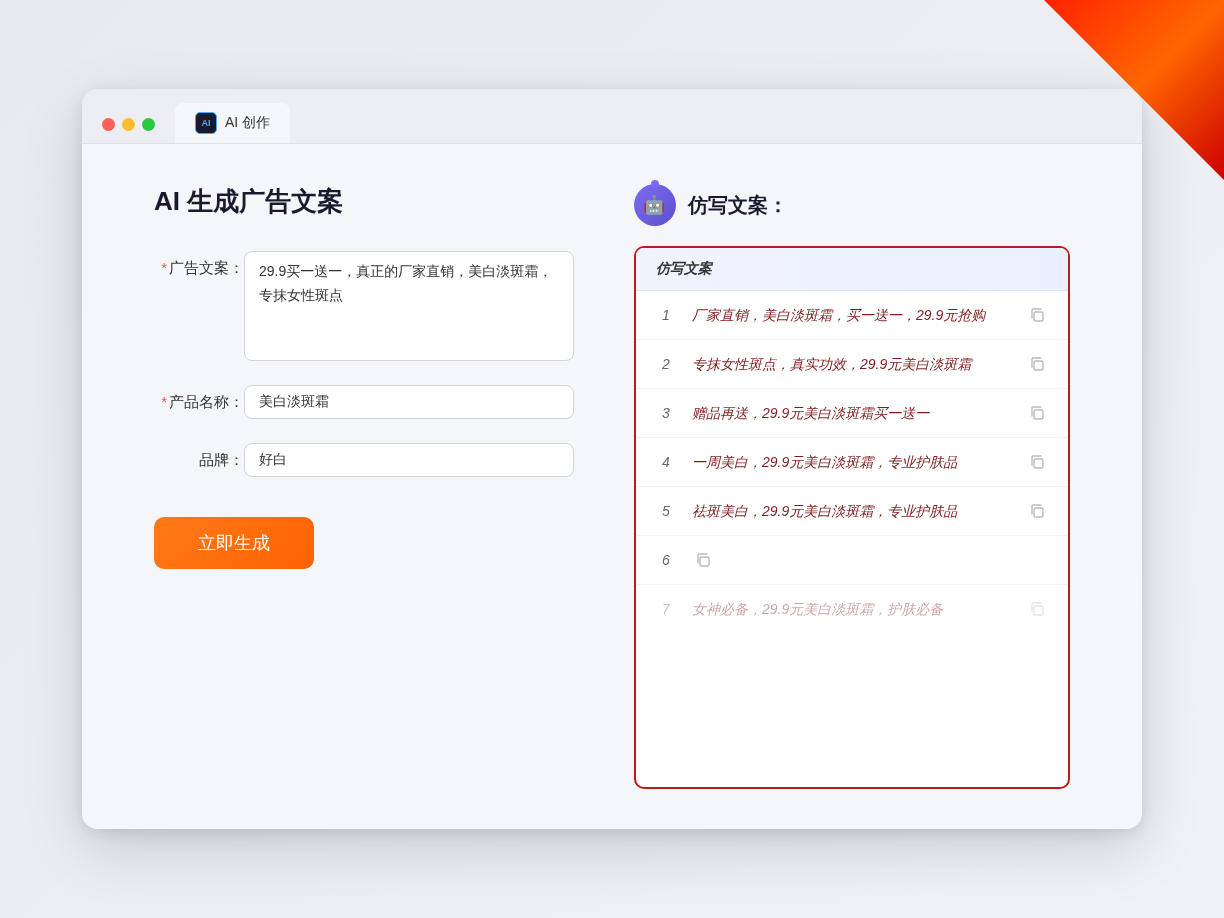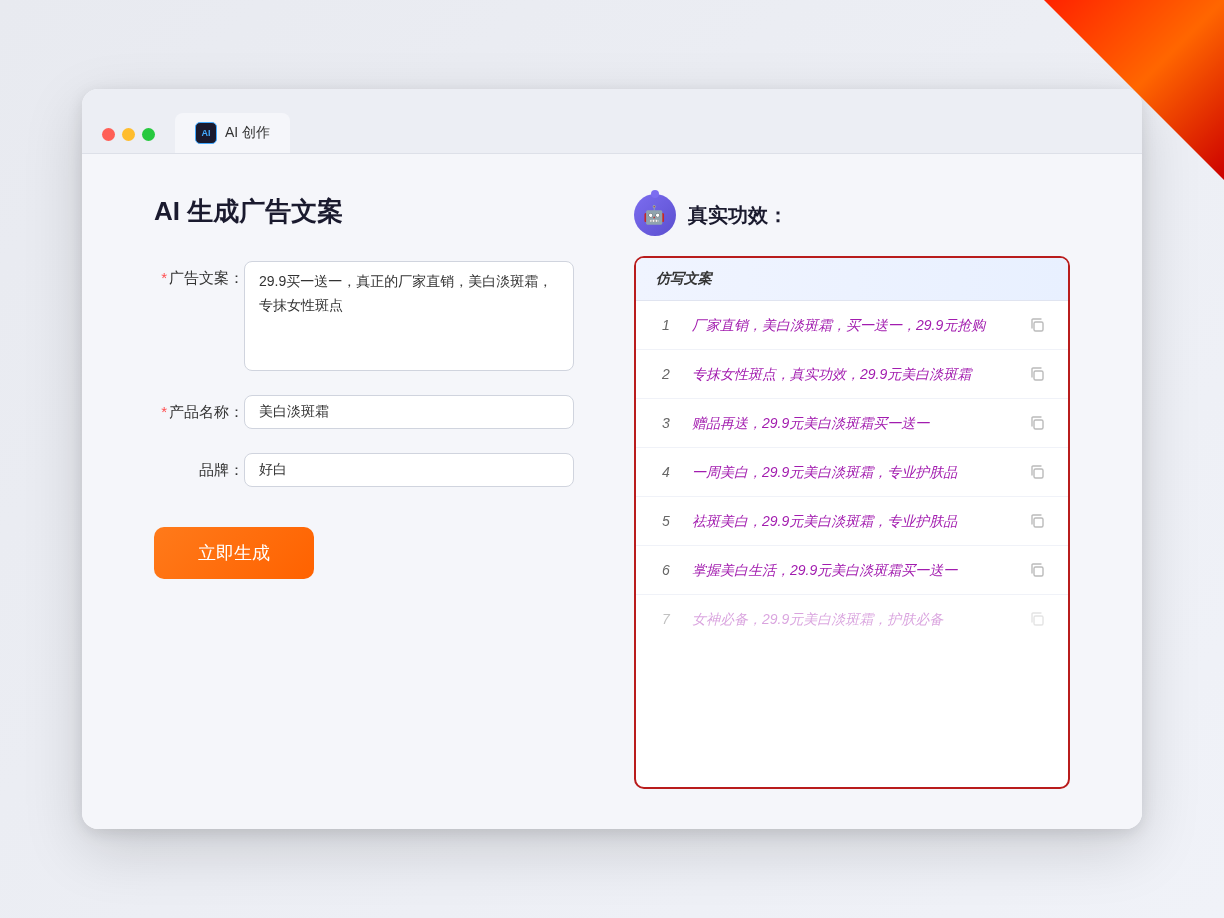--- a/index.html
+++ b/index.html
@@ -32,21 +32,21 @@
       border-radius: 16px;
       box-shadow: 0 20px 60px rgba(0,0,0,0.15), 0 4px 16px rgba(0,0,0,0.1);
       overflow: hidden;
       display: flex;
       flex-direction: column;
     }
 
     
     .title-bar {
       background: #eceef4;
-      padding: 24px 20px 0 20px;
+      padding: 14px 20px 0 20px;
       display: flex;
       align-items: flex-end;
       gap: 0;
       border-bottom: 1px solid #dde0e8;
       flex-shrink: 0;
     }
     .window-controls {
       display: flex;
       gap: 7px;
       align-items: center;
@@ -237,21 +237,21 @@
       font-size: 14px;
       color: #666;
       min-width: 20px;
       text-align: center;
       flex-shrink: 0;
     }
 
     .row-text {
       flex: 1;
       font-size: 14px;
-      color: #a21caf;
+      color: #7f1d1d;
       line-height: 1.5;
     }
 
     .copy-icon {
       width: 22px; height: 22px;
       display: flex; align-items: center; justify-content: center;
       color: #aaa;
       cursor: pointer;
       flex-shrink: 0;
       font-size: 14px;
@@ -306,21 +306,21 @@
       <button class="submit-btn">立即生成</button>
 
     </div>
 
     <div class="right-panel">
 
       <div class="output-header">
         <div class="robot-icon">
           <span class="robot-face">🤖</span>
         </div>
-        <span class="output-title">真实功效：</span>
+        <span class="output-title">仿写文案：</span>
       </div>
 
       <div class="results-container">
         <div class="results-header">仿写文案</div>
 
         <div id="results-list">
             <div class="result-row">
               <span class="row-num">1</span>
               <span class="row-text">厂家直销，美白淡斑霜，买一送一，29.9元抢购</span>
               <span class="copy-icon">
@@ -365,21 +365,20 @@
               <span class="row-text">祛斑美白，29.9元美白淡斑霜，专业护肤品</span>
               <span class="copy-icon">
                 <svg width="16" height="16" viewBox="0 0 16 16" fill="none" xmlns="http://www.w3.org/2000/svg">
                   <rect x="5" y="5" width="9" height="9" rx="1.5" stroke="#bbb" stroke-width="1.4"></rect>
                   <path d="M3 11V3a1 1 0 011-1h8" stroke="#bbb" stroke-width="1.4" stroke-linecap="round"></path>
                 </svg>
               </span>
             </div>
             <div class="result-row">
               <span class="row-num">6</span>
-              <span class="row-text">掌握美白生活，29.9元美白淡斑霜买一送一</span>
               <span class="copy-icon">
                 <svg width="16" height="16" viewBox="0 0 16 16" fill="none" xmlns="http://www.w3.org/2000/svg">
                   <rect x="5" y="5" width="9" height="9" rx="1.5" stroke="#bbb" stroke-width="1.4"></rect>
                   <path d="M3 11V3a1 1 0 011-1h8" stroke="#bbb" stroke-width="1.4" stroke-linecap="round"></path>
                 </svg>
               </span>
             </div>
             <div class="result-row faded">
               <span class="row-num">7</span>
               <span class="row-text">女神必备，29.9元美白淡斑霜，护肤必备</span>

